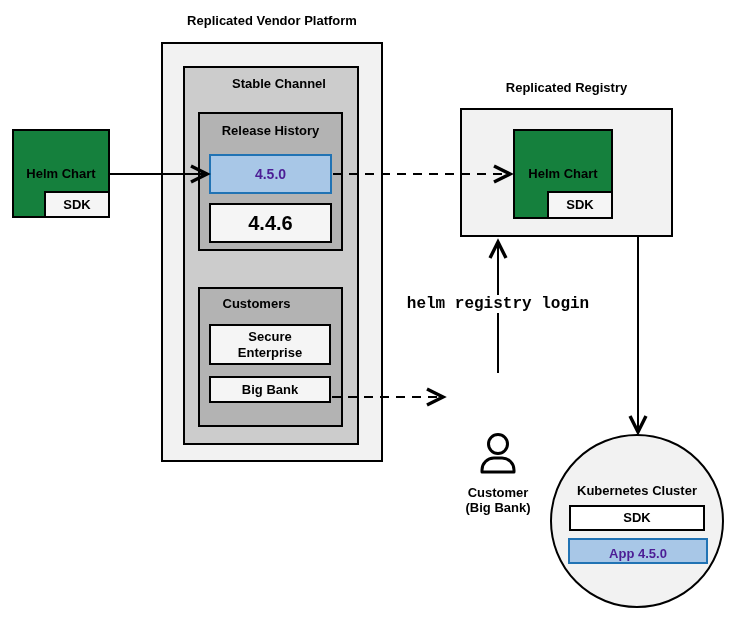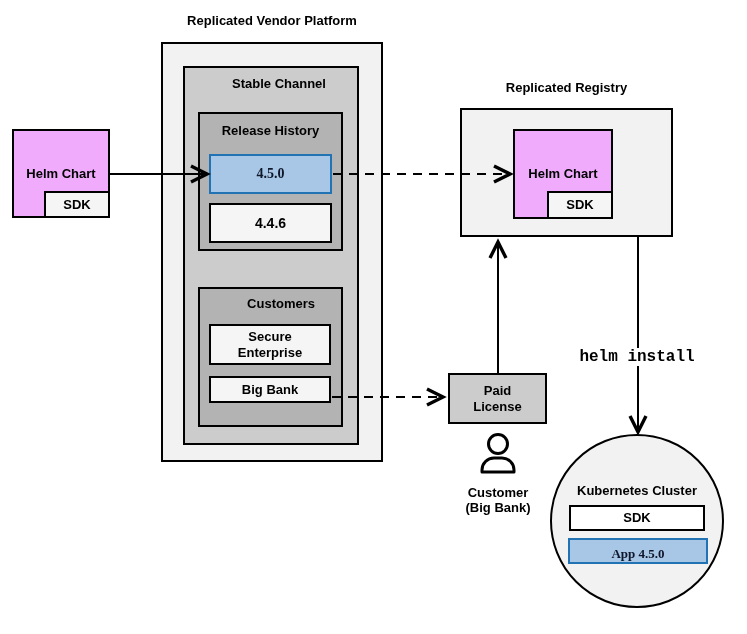--- a/index.html
+++ b/index.html
@@ -4,24 +4,24 @@
 <style>
   html,body{margin:0;padding:0;background:#ffffff;}
   #stage{
     position:relative;width:747px;height:634px;background:#ffffff;overflow:hidden;
     font-family:"Liberation Sans","DejaVu Sans",sans-serif;color:#000;
   }
   .box{position:absolute;box-sizing:border-box;border:2px solid #000;}
   .fill-lightest{background:#f2f2f2;}
   .fill-light{background:#cccccc;}
   .fill-mid{background:#b3b3b3;}
-  .fill-gray{background:#f0abfc;}
+  .fill-gray{background:#15803d;}
   .fill-item{background:#f5f5f5;}
   .fill-white{background:#ffffff;}
-  .blue-box{background:#a8c7e7;border-color:#2173b4;color:#0f172a;font-family:Liberation Serif, serif;}
+  .blue-box{background:#a8c7e7;border-color:#2173b4;color:#4c1d95;}
   .lbl{position:absolute;text-align:center;font-weight:bold;}
   .title14{font-size:13px;}
   .title13{font-size:13px;}
   .center-flex{display:flex;align-items:center;justify-content:center;}
   .boxlabel{font-weight:bold;font-size:13px;text-align:center;line-height:16px;}
   .head-label{position:absolute;left:0;right:0;text-align:center;font-weight:bold;margin-top:7px;}
   .circle{border-radius:50%;}
   .cmd{
     position:absolute;transform:translateX(-50%);
     font-family:"Liberation Mono","DejaVu Sans Mono",monospace;
@@ -38,24 +38,24 @@
 
   <div class="box fill-lightest" style="left:161px;top:42px;width:222px;height:420px;"></div>
 
   <div class="box fill-light" style="left:183px;top:66px;width:176px;height:379px;"></div>
   <div class="lbl title14" style="left:183px;top:76px;width:192px;">Stable Channel</div>
 
   <div class="box fill-mid" style="left:198px;top:112px;width:145px;height:139px;"></div>
   <div class="lbl title14" style="left:198px;top:123px;width:145px;">Release History</div>
 
   <div class="box blue-box center-flex boxlabel" style="left:209px;top:154px;width:123px;height:40px;font-size:14px;">4.5.0</div>
-  <div class="box fill-item center-flex boxlabel" style="left:209px;top:203px;width:123px;height:40px;font-size:14px;">4.4.6</div>
+  <div class="box fill-item center-flex boxlabel" style="left:209px;top:203px;width:123px;height:40px;font-size:20px;">4.4.6</div>
 
   <div class="box fill-mid" style="left:198px;top:287px;width:145px;height:140px;"></div>
-  <div class="lbl title14" style="left:198px;top:296px;width:117px;text-align:right;">Customers</div>
+  <div class="lbl title14" style="left:198px;top:296px;width:117px;">Customers</div>
 
   <div class="box fill-item center-flex" style="left:209px;top:324px;width:122px;height:41px;">
     <span class="boxlabel" style="width:84px;">Secure Enterprise</span>
   </div>
   <div class="box fill-item center-flex" style="left:209px;top:376px;width:122px;height:27px;">
     <span class="boxlabel">Big Bank</span>
   </div>
 
   <div class="box fill-gray center-flex" style="left:12px;top:129px;width:98px;height:89px;">
     <span class="boxlabel">Helm Chart</span>
@@ -66,23 +66,20 @@
 
   <div class="lbl title14" style="left:460px;top:80px;width:213px;">Replicated Registry</div>
   <div class="box fill-lightest" style="left:460px;top:108px;width:213px;height:129px;"></div>
   <div class="box fill-gray center-flex" style="left:513px;top:129px;width:100px;height:90px;">
     <span class="boxlabel">Helm Chart</span>
   </div>
   <div class="box fill-item center-flex" style="left:547px;top:191px;width:66px;height:28px;">
     <span class="boxlabel">SDK</span>
   </div>
 
-  <div class="box fill-light center-flex" style="left:448px;top:373px;width:99px;height:51px;">
-    <span class="boxlabel" style="width:58px;">Paid License</span>
-  </div>
 
   <svg class="overlay" style="left:476px;top:430px;" width="44" height="46" viewBox="0 0 44 46">
     <circle cx="22" cy="14" r="9.5" fill="#ffffff" stroke="#000" stroke-width="3"></circle>
     <path d="M6 42 L6 40 A12 12 0 0 1 18 28 L26 28 A12 12 0 0 1 38 40 L38 42 Z" fill="#ffffff" stroke="#000" stroke-width="3" stroke-linejoin="round"></path>
   </svg>
   <div class="lbl title13" style="left:448px;top:485px;width:100px;line-height:15px;">
     <div>Customer</div>
     <div>(Big Bank)</div>
   </div>
 
@@ -107,15 +104,15 @@
 
     <line x1="333" y1="174" x2="509" y2="174" stroke="#000" stroke-width="2" stroke-dasharray="9 7" marker-end="url(#arrowOpen)"></line>
 
     <line x1="332" y1="397" x2="442" y2="397" stroke="#000" stroke-width="2" stroke-dasharray="9 7" marker-end="url(#arrowOpen)"></line>
 
     <line x1="498" y1="373" x2="498" y2="243" stroke="#000" stroke-width="2" marker-end="url(#arrowOpen)"></line>
 
     <line x1="638" y1="237" x2="638" y2="431" stroke="#000" stroke-width="2" marker-end="url(#arrowOpen)"></line>
   </svg>
 
-  <div class="cmd" style="left:637px;top:348px;">helm install</div>
+  <div class="cmd" style="left:498px;top:295px;">helm registry login</div>
 
 </div>
 
 </body></html>

